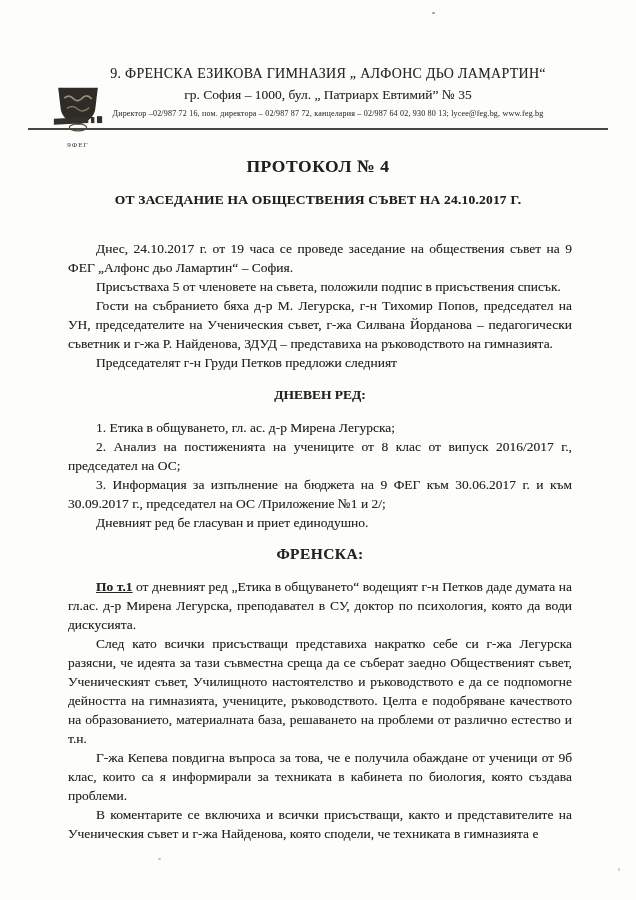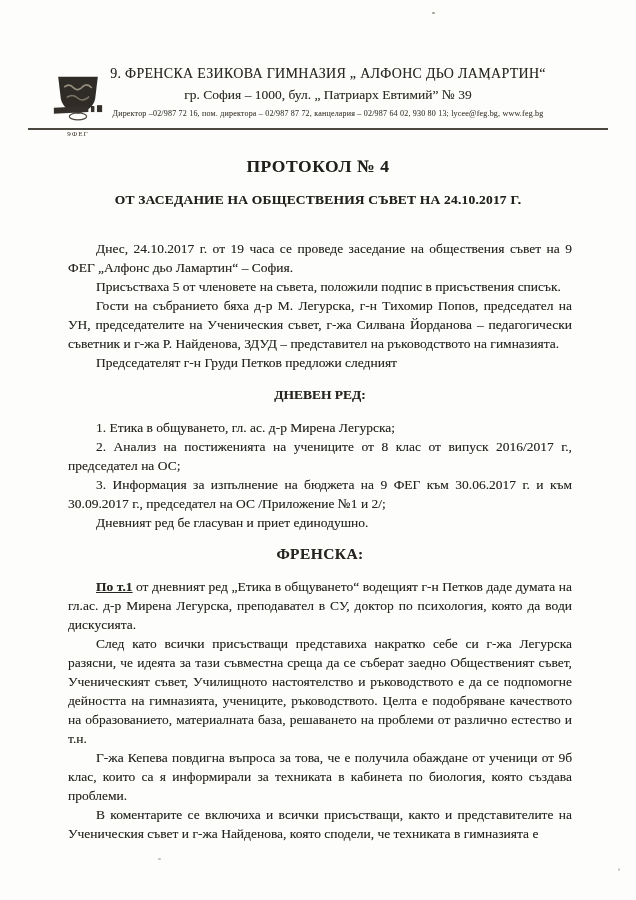--- a/index.html
+++ b/index.html
@@ -18,21 +18,21 @@
   
   .header {
     position: relative;
     margin: 66px 28px 0 28px;
     padding-bottom: 10px;
     border-bottom: 2px solid #4a4741;
   }
   .logo-wrap {
     position: absolute;
     left: 22px;
-    top: 9px;
+    top: 20px;
     width: 56px;
     text-align: center;
   }
   .logo-label {
     display: block;
     font-size: 7px;
     color: #5c564c;
     letter-spacing: 1px;
     margin-top: 1px;
   }
@@ -124,32 +124,32 @@
         <path d="M17 26 Q24 21 30 27 Q36 32 43 25" stroke="#7d7666" stroke-width="1.6" fill="none"></path>
         <path d="M2 38 L42 36 L42 43 L2 45 Z" fill="#35312a"></path>
         <rect x="45" y="36" width="4" height="7" fill="#35312a"></rect>
         <rect x="52" y="35" width="6" height="8" fill="#35312a"></rect>
         <ellipse cx="30" cy="48" rx="10" ry="4" fill="none" stroke="#4c463c" stroke-width="1.4"></ellipse>
       </svg>
       <span class="logo-label">9ФЕГ</span>
     </div>
     <div class="header-text">
       <div class="school-name">9. ФРЕНСКА ЕЗИКОВА ГИМНАЗИЯ „ АЛФОНС ДЬО ЛАМАРТИН“</div>
-      <div class="school-address">гр. София – 1000, бул. „ Патриарх Евтимий” № 39</div>
+      <div class="school-address">гр. София – 1000, бул. „ Патриарх Евтимий” № 35</div>
       <div class="school-contacts">Директор –02/987 72 16, пом. директора – 02/987 87 72, канцелария – 02/987 64 02, 930 80 13; lycee@feg.bg, www.feg.bg</div>
     </div>
   </div>
 
   <div class="doc-title">ПРОТОКОЛ № 4</div>
   <div class="doc-subtitle">ОТ  ЗАСЕДАНИЕ НА ОБЩЕСТВЕНИЯ СЪВЕТ НА 24.10.2017 Г.</div>
 
   <div class="body">
     <p>Днес, 24.10.2017 г. от 19 часа се проведе заседание на обществения съвет на  9 ФЕГ „Алфонс дьо Ламартин“ – София.</p>
     <p>Присъстваха 5 от членовете на съвета, положили подпис в присъствения списък.</p>
-    <p>Гости на събранието бяха д-р М. Легурска, г-н Тихомир Попов, председател на УН, председателите на Ученическия съвет, г-жа Силвана Йорданова – педагогически съветник и г-жа Р. Найденова, ЗДУД – представител на ръководството на гимназията.</p>
+    <p>Гости на събранието бяха д-р М. Легурска, г-н Тихомир Попов, председател на УН, председателите на Ученическия съвет, г-жа Силвана Йорданова – педагогически съветник и г-жа Р. Найденова, ЗДУД – представиха на ръководството на гимназията.</p>
     <p>Председателят г-н  Груди Петков предложи следният</p>
 
     <p class="section-heading agenda-heading">ДНЕВЕН РЕД:</p>
 
     <p>1. Етика в общуването, гл. ас. д-р Мирена Легурска;</p>
     <p>2. Анализ на постиженията на учениците от 8 клас от випуск 2016/2017 г., председател на ОС;</p>
     <p>3. Информация за изпълнение на бюджета на 9 ФЕГ към 30.06.2017 г. и към 30.09.2017 г., председател на ОС /Приложение №1 и 2/;</p>
     <p>Дневният ред бе гласуван и приет единодушно.</p>
 
     <p class="section-heading decisions-heading">ФРЕНСКА:</p>

